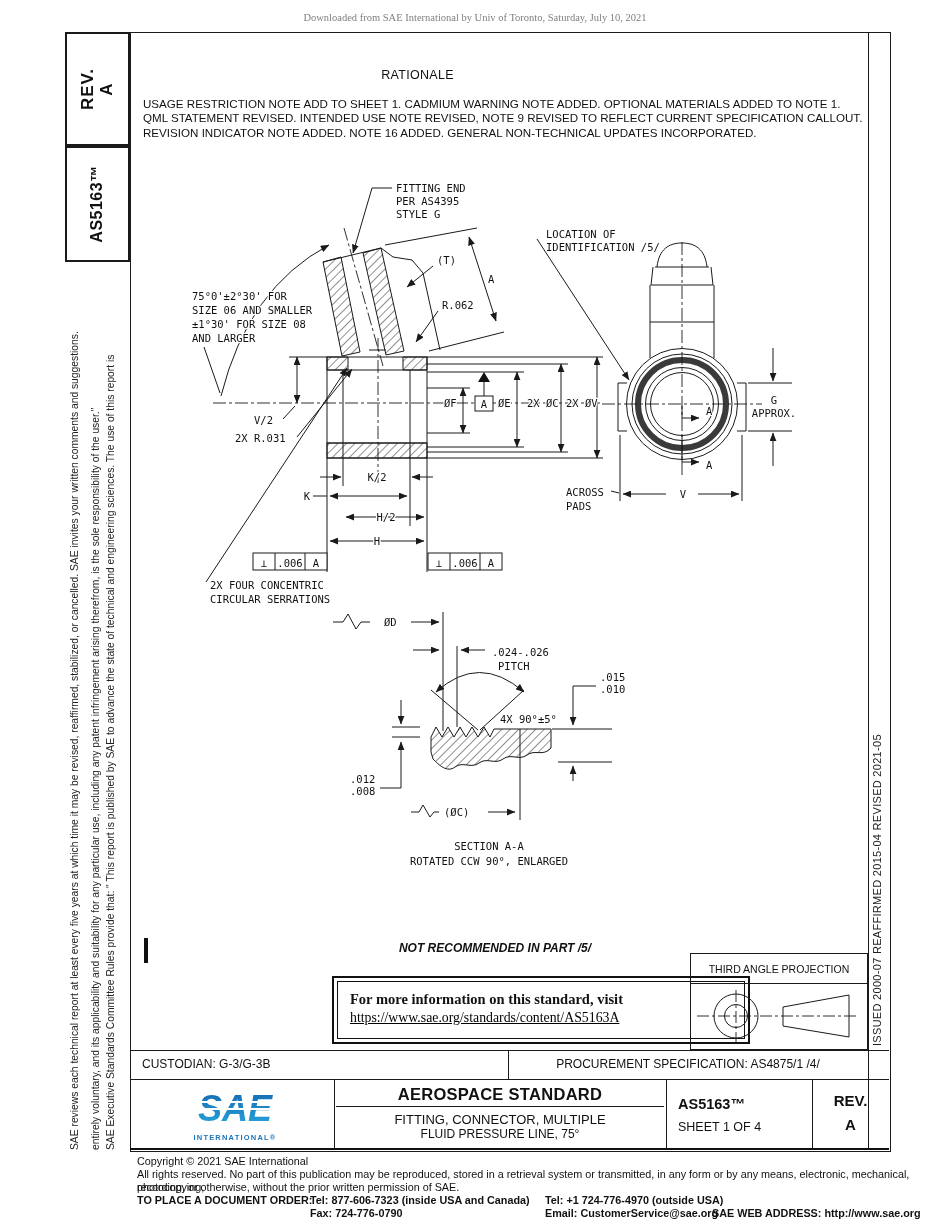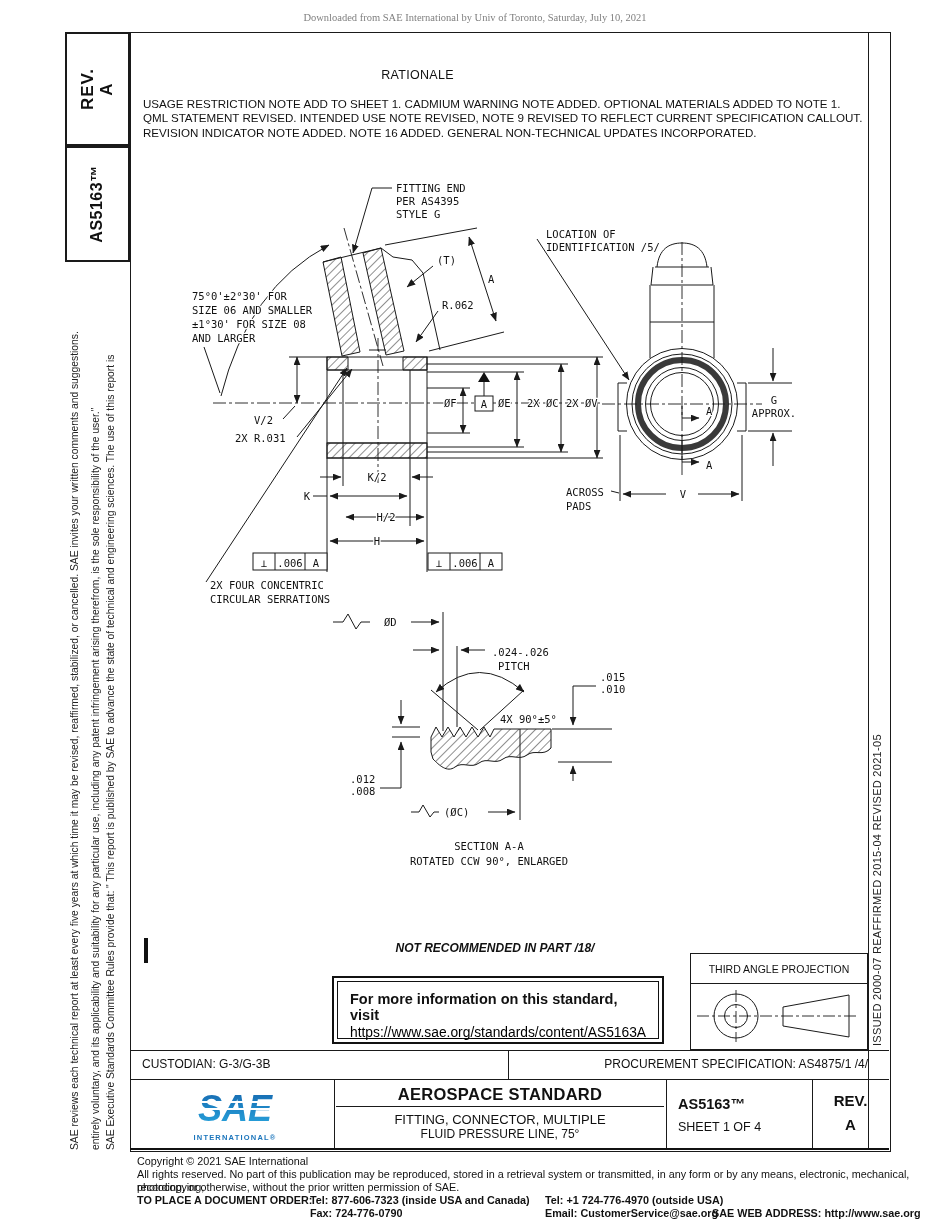--- a/index.html
+++ b/index.html
@@ -21,31 +21,31 @@
   .side-line{width:888px;height:14px;font-size:10.3px;color:#222;white-space:nowrap;}
   .hist-line{width:440px;height:16px;font-size:11px;color:#222;white-space:nowrap;letter-spacing:.3px;}
   .fsc-box{left:703px;top:33px;width:165px;height:57px;border-left:1.4px solid #1a1a1a;
            border-bottom:1.4px solid #1a1a1a;display:flex;flex-direction:column;align-items:center;
            justify-content:center;font-size:10.8px;line-height:13px;}
   .rationale-title{left:130px;top:68px;width:575px;text-align:center;font-size:12.5px;letter-spacing:.3px;}
   .rationale-text{left:143px;top:97px;width:722px;font-size:11.6px;line-height:14.4px;}
   .fig-caption{left:130px;top:897px;width:730px;text-align:center;font-weight:bold;font-style:italic;font-size:12.5px;}
   .fig-note{left:130px;top:941px;width:730px;text-align:center;font-weight:bold;font-style:italic;font-size:12px;}
   .change-bar{left:144px;top:938px;width:3.5px;height:25px;background:#111;}
-  .info-box{left:332px;top:976px;width:332px;height:68px;border:2px solid #111;padding:3px;box-sizing:border-box;}
+  .info-box{left:332px;top:976px;width:418px;height:68px;border:2px solid #111;padding:3px;box-sizing:border-box;font-family:Liberation Serif, serif;}
   .info-inner{border:1px solid #111;width:100%;height:100%;box-sizing:border-box;padding:9px 12px 0 12px;}
   .info-line1{font-weight:bold;font-size:14.5px;}
   .info-link{font-size:13.8px;color:#000000;text-decoration:underline;}
   .proj-box{left:690px;top:953px;width:178px;height:97px;border:1.5px solid #1a1a1a;box-sizing:border-box;}
   .proj-head{height:29px;border-bottom:1.5px solid #1a1a1a;display:flex;align-items:center;
              justify-content:center;font-size:10.5px;}
   .cust-row{left:130px;top:1050px;width:759px;height:30px;border-top:1.5px solid #1a1a1a;
             border-bottom:1.5px solid #1a1a1a;box-sizing:border-box;}
   .cust-label{left:142px;top:1057px;font-size:12px;}
-  .proc-label{left:508px;top:1057px;width:360px;text-align:right;font-size:12px;}
+  .proc-label{left:508px;top:1057px;width:360px;text-align:center;font-size:12px;}
   .cust-div{left:508px;top:1050px;height:30px;border-left:1.4px solid #1a1a1a;}
   .tb-v1{left:334px;top:1080px;height:70px;border-left:1.8px solid #1a1a1a;}
   .tb-v2{left:666px;top:1080px;height:70px;border-left:1.8px solid #1a1a1a;}
   .tb-v3{left:812px;top:1080px;height:70px;border-left:1.8px solid #1a1a1a;}
   .tb-bottom{left:130px;top:1148px;width:759px;border-top:2.5px solid #111;}
   .tb-type{left:336px;top:1085px;width:328px;text-align:center;font-weight:bold;font-size:16.5px;letter-spacing:.3px;}
   .tb-rule{left:336px;top:1106px;width:328px;border-top:1.5px solid #1a1a1a;}
   .tb-title1{left:336px;top:1112px;width:328px;text-align:center;font-size:13px;}
   .tb-title2{left:336px;top:1127px;width:328px;text-align:center;font-size:12px;}
   .tb-doc{left:678px;top:1096px;font-weight:bold;font-size:14.5px;}
@@ -277,21 +277,21 @@
         <text x="600" y="693" text-anchor="start" class="lbl">.010</text>
         <text x="350" y="783" text-anchor="start" class="lbl">.012</text>
         <text x="350" y="795" text-anchor="start" class="lbl">.008</text>
         <text x="444" y="816" text-anchor="start" class="lbl">(ØC)</text>
         <text x="489" y="850" text-anchor="middle" class="lbl">SECTION A-A</text>
         <text x="489" y="865" text-anchor="middle" class="lbl">ROTATED CCW 90°, ENLARGED</text>
       </g>
   </svg>
 
   <div class="abs change-bar"></div>
-  <div class="abs fig-note">NOT RECOMMENDED IN PART /18/</div>
+  <div class="abs fig-note">NOT RECOMMENDED IN PART /5/</div>
 
   <div class="abs info-box">
     <div class="info-inner">
       <div class="info-line1">For more information on this standard, visit</div>
       <a class="info-link" href="#">https://www.sae.org/standards/content/AS5163A</a>
     </div>
   </div>
 
   <div class="abs proj-box">
     <div class="proj-head">THIRD ANGLE PROJECTION</div>

